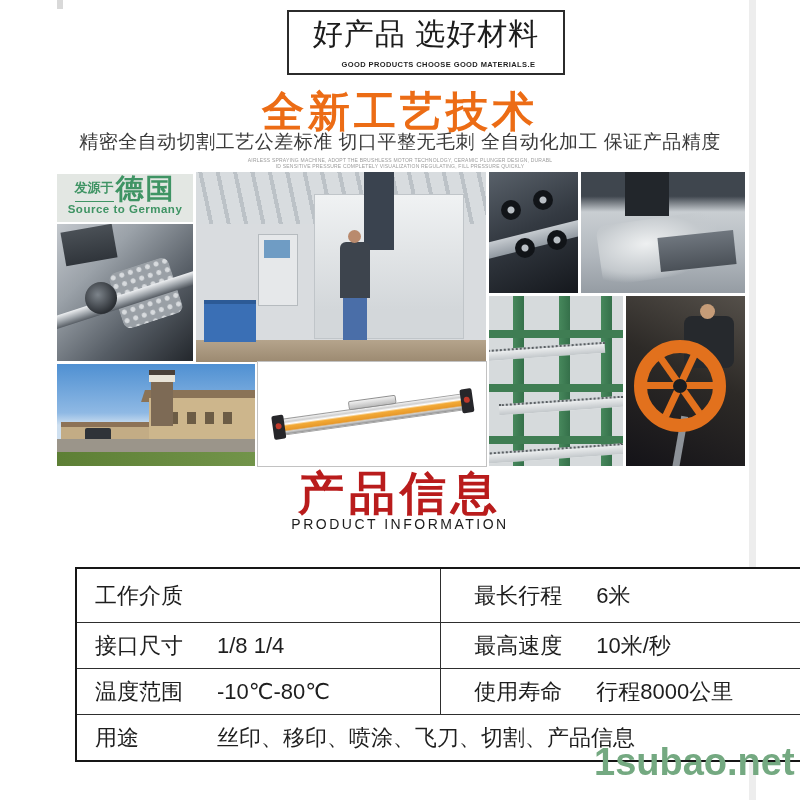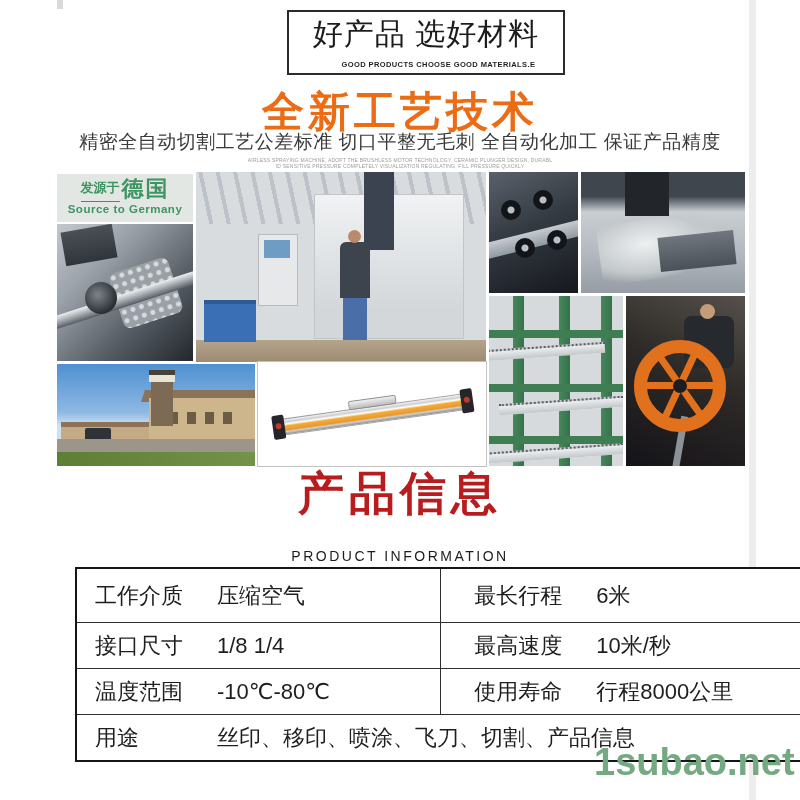--- a/index.html
+++ b/index.html
@@ -21,21 +21,21 @@
   .headline-sub { position:absolute; left:0; top:129px; width:100%; text-align:center;
     font-size:19px; color:#3a3a3a; letter-spacing:.5px; white-space:nowrap; }
   .fine-print { position:absolute; left:0; top:157px; width:100%; text-align:center;
     font-size:5px; line-height:6px; color:#9b9b9b; letter-spacing:.2px; }
 
   
   .tile { position:absolute; overflow:hidden; }
   .badge { left:57px; top:174px; width:136px; height:48px; background:#e3e7e3; color:#3f9464; }
   .badge-row1 { display:flex; align-items:flex-end; justify-content:center; margin-top:2px; }
   .badge-prefix { font-size:13px; font-weight:bold; margin-right:2px; padding-bottom:4px; border-bottom:1px solid #3f9464; }
-  .badge-country { font-size:22px; font-weight:bold; letter-spacing:2px; line-height:26px; }
+  .badge-country { font-size:28px; font-weight:bold; letter-spacing:2px; line-height:26px; }
   .badge-en { text-align:center; font-size:11.5px; font-weight:bold; letter-spacing:.5px; margin-top:1px; }
 
   .ph-machining { left:57px; top:224px; width:136px; height:137px;
     background:linear-gradient(135deg,#c3c8cd 0%,#9aa1a8 30%,#575e66 65%,#23272c 100%); }
   .mach-shaft { position:absolute; left:-8px; top:70px; width:150px; height:13px; transform:rotate(-18deg);
     background:linear-gradient(180deg,#eef0f2,#9ba1a7 55%,#565c63); }
   .mach-chuck { position:absolute; left:28px; top:58px; width:32px; height:32px; border-radius:50%;
     background:radial-gradient(circle at 40% 40%,#7d848b,#2b2f34 70%); }
   .mach-profile { position:absolute; left:58px; top:40px; width:62px; height:58px; border-radius:8px; transform:rotate(-18deg);
     background:radial-gradient(circle,#d8dbde 2px,transparent 3px) 0 0/9px 9px,#9aa0a6; }
@@ -105,21 +105,21 @@
     border:1px solid #9e9e9e; }
   .rail-cap { position:absolute; top:0; width:12px; height:24px; background:#26262a; border-radius:2px; }
   .rail-port { position:absolute; top:8px; width:6px; height:6px; border-radius:50%; background:#c0392b; }
   .rail-slider { position:absolute; left:78px; top:-4px; width:48px; height:9px; background:linear-gradient(180deg,#efefef,#bdbdbd);
     border:1px solid #8f8f8f; border-radius:2px; }
 
   
   .pi-title { position:absolute; left:0; top:463px; width:100%; text-align:center;
     font-size:46px; font-weight:bold; color:#b91c1c; letter-spacing:5px; }
   .pi-sub { position:absolute; left:0; top:516px; width:100%; text-align:center;
-    font-size:14px; color:#1c1c1c; letter-spacing:2.5px;margin-top:32px; }
+    font-size:14px; color:#1c1c1c; letter-spacing:2.5px; }
 
   
   .spec-table { position:absolute; left:75px; top:567px; width:756px; height:195px;
     border:2px solid #161616; display:flex; flex-direction:column; background:#fff; }
   .spec-row { display:flex; flex:1; border-top:1px solid #2e2e2e; }
   .spec-row:first-child { border-top:none; flex:1.18; }
   .spec-cell { display:flex; align-items:center; font-size:22px; color:#1e1e1e; }
   .spec-cell.left { width:48.3%; padding-left:18px; }
   .spec-cell.right { width:51.7%; border-left:1px solid #2e2e2e; padding-left:33px; }
   .spec-cell.full { width:100%; padding-left:18px; }
@@ -249,21 +249,20 @@
     </div>
   </div>
 
   <div class="pi-title">产品信息</div>
   <div class="pi-sub">PRODUCT INFORMATION</div>
 
   <div class="spec-table">
     <div class="spec-row">
       <div class="spec-cell left">
         <span class="spec-label">工作介质</span>
-        <span class="spec-value">压缩空气</span>
       </div>
       <div class="spec-cell right">
         <span class="spec-label">最长行程</span>
         <span class="spec-value">6米</span>
       </div>
     </div>
     <div class="spec-row">
       <div class="spec-cell left">
         <span class="spec-label">接口尺寸</span>
         <span class="spec-value">1/8 1/4</span>

